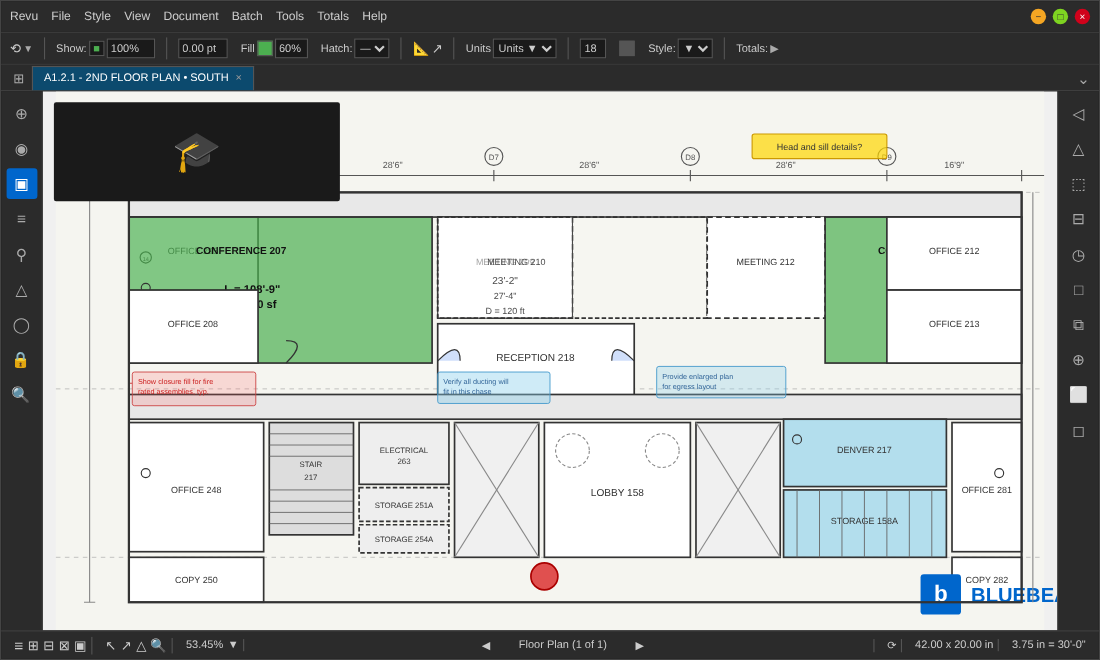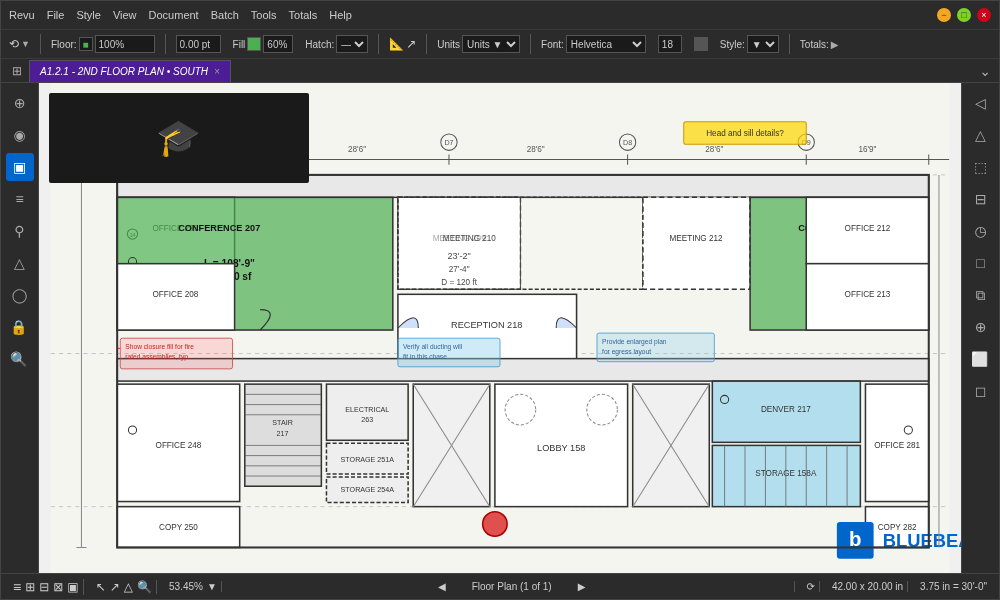--- a/index.html
+++ b/index.html
@@ -121,23 +121,22 @@
       border-bottom: none;
       padding: 3px 10px;
       font-size: 10px;
       color: #ccc;
       display: flex;
       align-items: center;
       gap: 6px;
       height: 22px;
     }
     .tab.active {
-      background: #4c1d95;
+      background: #0c4a6e;
       color: #fff;
-      font-style: italic;
     }
     .tab-close {
       font-size: 10px;
       color: #999;
       cursor: pointer;
     }
 
     
     .main-content {
       flex: 1;
@@ -277,25 +276,25 @@
     </div>
   </div>
 
   <div class="toolbar">
     <div class="toolbar-item">
       <span style="font-size:12px;">⟲</span>
       <span style="font-size:9px;color:#aaa;">▼</span>
     </div>
     <div class="toolbar-sep"></div>
     <div class="toolbar-item">
-      <span>Floor:</span>
+      <span>Show:</span>
       <div style="width:14px;height:14px;border:1px solid #555;background:#1a1a1a;display:flex;align-items:center;justify-content:center;">
         <span style="color:#4CAF50;font-size:10px;">■</span>
       </div>
-      <input type="text" class="toolbar-input" style="width: 60px;" value="100%">
+      <input type="text" class="toolbar-input" style="width: 44px;" value="100%">
     </div>
     <div class="toolbar-sep"></div>
     <div class="toolbar-item">
       <input type="text" class="toolbar-input" style="width: 45px;" value="0.00 pt">
     </div>
     <div class="toolbar-item">
       <span>Fill</span>
       <div style="width:14px;height:14px;border:1px solid #555;background:#4CAF50;"></div>
       <input type="text" class="toolbar-input" style="width: 30px;" value="60%">
     </div>
@@ -307,24 +306,20 @@
     <div class="toolbar-item">
       <span style="font-size:12px;">📐</span>
       <span style="font-size:12px;">↗</span>
     </div>
     <div class="toolbar-sep"></div>
     <div class="toolbar-item">
       <span>Units</span>
       <select class="toolbar-select"><option>Units ▼</option></select>
     </div>
     <div class="toolbar-sep"></div>
-    <div class="toolbar-item">
-      <span>Font:</span>
-      <select class="toolbar-select" style="width:80px;"><option>Helvetica</option></select>
-    </div>
     <div class="toolbar-item">
       <input type="text" class="toolbar-input" style="width: 24px;" value="18">
     </div>
     <div class="toolbar-item">
       <div style="width:14px;height:14px;border:1px solid #555;background:#555;"></div>
     </div>
     <div class="toolbar-item">
       <span>Style:</span>
       <select class="toolbar-select"><option>▼</option></select>
     </div>

